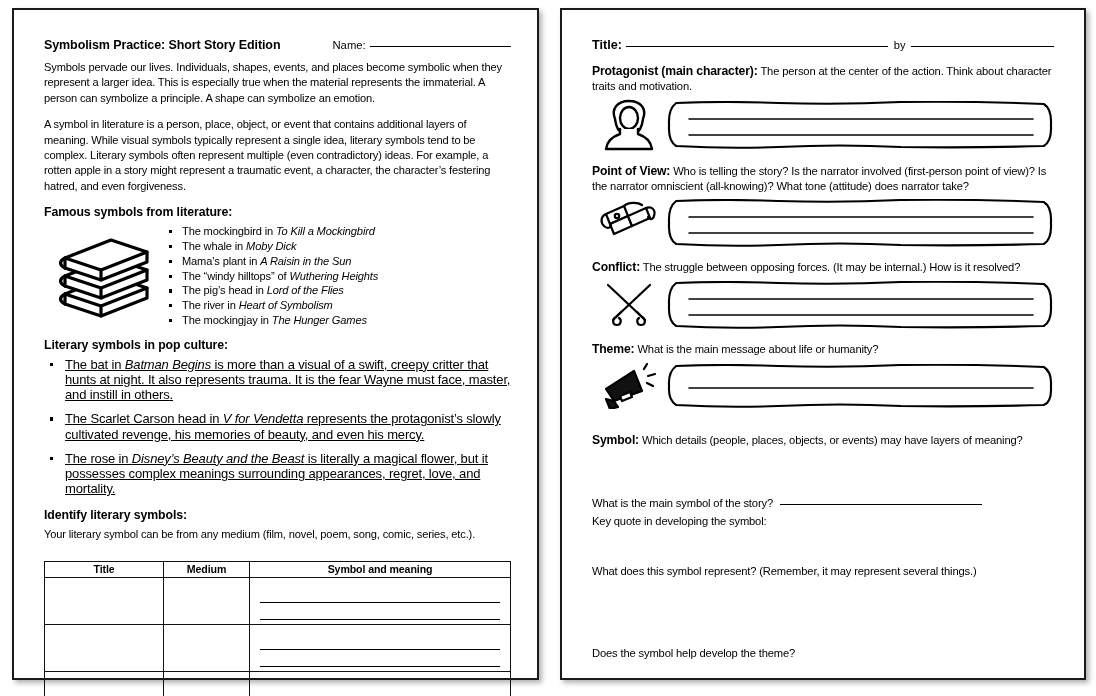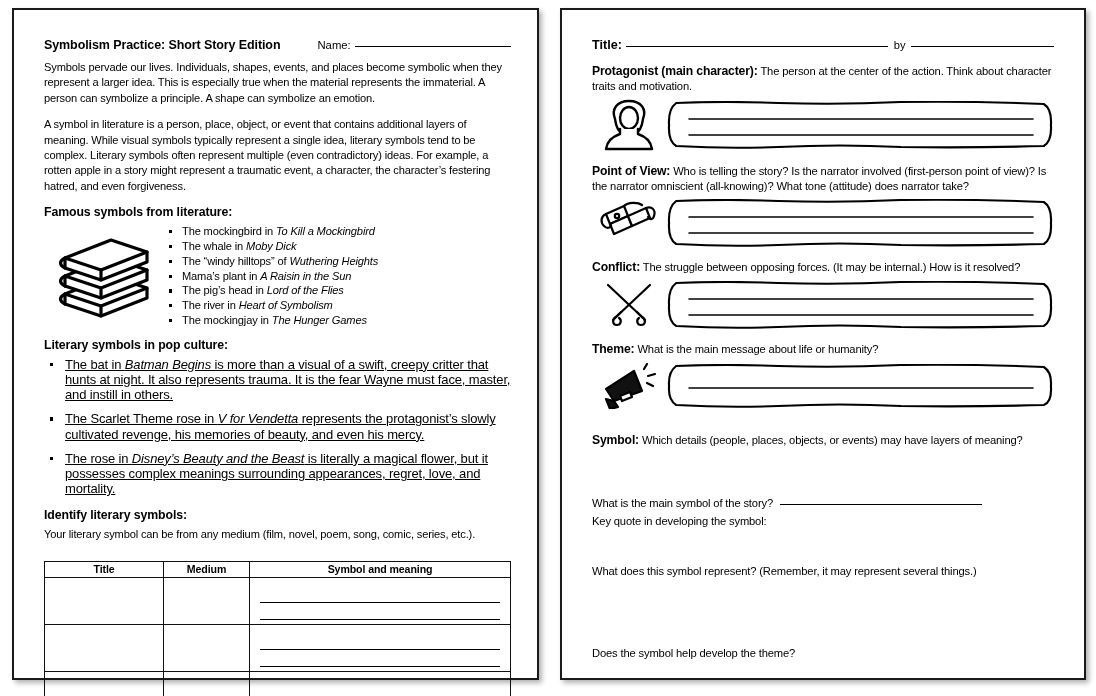--- a/index.html
+++ b/index.html
@@ -59,21 +59,21 @@
 
   .title-row {
     display: flex;
     align-items: baseline;
     gap: 0;
     margin-bottom: 8px;
   }
   .title-row .h-title { white-space: nowrap; }
   .name-label {
     font-size: 11.3px;
-    margin-left: 37px;
+    margin-left: 52px;
     white-space: nowrap;
   }
   .name-rule {
     flex: 1;
     border-bottom: 1.3px solid #000;
     margin-left: 4px;
     position: relative;
     top: -2px;
   }
 
@@ -295,32 +295,32 @@
                 <path d="M10 26 C4 29 4 33 10 36" fill="none"></path>
                 <path d="M10 44 C4 47 4 51 10 54" fill="none"></path>
                 <path d="M10 62 C4 65 4 69 10 72" fill="none"></path>
               </g>
             </svg>
           </div>
 
           <ul class="famous-list">
             <li><span>The mockingbird in </span><i>To Kill a Mockingbird</i></li>
             <li><span>The whale in </span><i>Moby Dick</i></li>
+            <li><span>Mama’s plant in </span><i>A Raisin in the Sun</i></li>
             <li><span>The “windy hilltops” of </span><i>Wuthering Heights</i></li>
-            <li><span>Mama’s plant in </span><i>A Raisin in the Sun</i></li>
             <li><span>The pig’s head in </span><i>Lord of the Flies</i></li>
             <li><span>The river in </span><i>Heart of Symbolism</i></li>
             <li><span>The mockingjay in </span><i>The Hunger Games</i></li>
           </ul>
         </div>
 
         <div class="h-sec sec-head" style="margin-top:10px">Literary symbols in pop culture:</div>
         <ul class="pop-list">
           <li><span>The bat in </span><i>Batman Begins</i><span> is more than a visual of a swift, creepy critter that hunts at night. It also represents trauma. It is the fear Wayne must face, master, and instill in others.</span></li>
-          <li><span>The Scarlet Theme rose in </span><i>V for Vendetta</i><span> represents the protagonist’s slowly cultivated revenge, his memories of beauty, and even his mercy.</span></li>
+          <li><span>The Scarlet Carson head in </span><i>V for Vendetta</i><span> represents the protagonist’s slowly cultivated revenge, his memories of beauty, and even his mercy.</span></li>
           <li><span>The rose in </span><i>Disney’s Beauty and the Beast</i><span> is literally a magical flower, but it possesses complex meanings surrounding appearances, regret, love, and mortality.</span></li>
         </ul>
 
         <div class="h-sec sec-head" style="margin-top:12px">Identify literary symbols:</div>
         <div class="body-txt" style="margin-bottom:18px">Your literary symbol can be from any medium (film, novel, poem, song, comic, series, etc.).</div>
 
         <table class="sym-table">
           <thead>
             <tr>
               <th class="col-title">Title</th>

